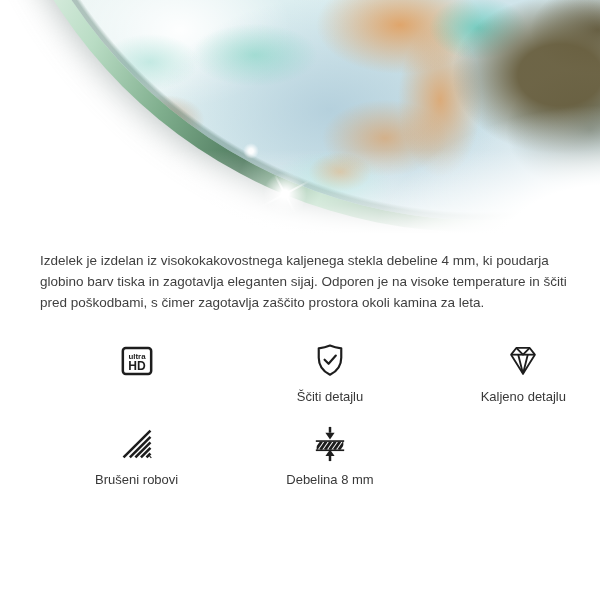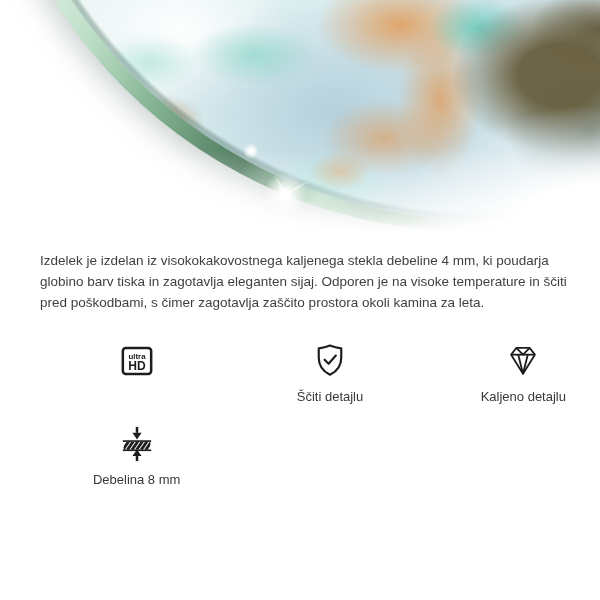--- a/index.html
+++ b/index.html
@@ -121,20 +121,33 @@
           <svg width="38" height="38" viewBox="0 0 48 48" fill="none" stroke="#1d1d1d" stroke-width="2.3" stroke-linejoin="round">
             <path d="M15.5 7.5 H32.5 L39 16 L24 40 L9 16 Z"></path>
             <path d="M9 16 H39"></path>
             <path d="M15.5 7.5 L24 16 L32.5 7.5"></path>
             <path d="M18 16 L24 40 L30 16"></path>
           </svg>
         </div>
         <div class="feature-label">Kaljeno detajlu</div>
       </div>
 
+      <div class="feature">
+        <div class="icon-box">
+          <svg width="38" height="38" viewBox="0 0 48 48" stroke="#1d1d1d" stroke-width="3.2">
+            <path d="M7 41 L41 7"></path>
+            <path d="M15 41 L41 15"></path>
+            <path d="M22 41 L41 22"></path>
+            <path d="M29 41 L41 29"></path>
+            <path d="M36 41 L41 36"></path>
+            <path d="M40.5 41 L41.5 40"></path>
+          </svg>
+        </div>
+        <div class="feature-label">Brušeni robovi</div>
+      </div>
 
       <div class="feature">
         <div class="icon-box">
           <svg width="40" height="40" viewBox="0 0 48 48">
             <defs>
                 <clipPath id="barclip">
                   <rect x="8" y="21.5" width="32" height="9.5"></rect>
                 </clipPath>
               </defs>
             <g stroke="#1d1d1d" stroke-width="2">

